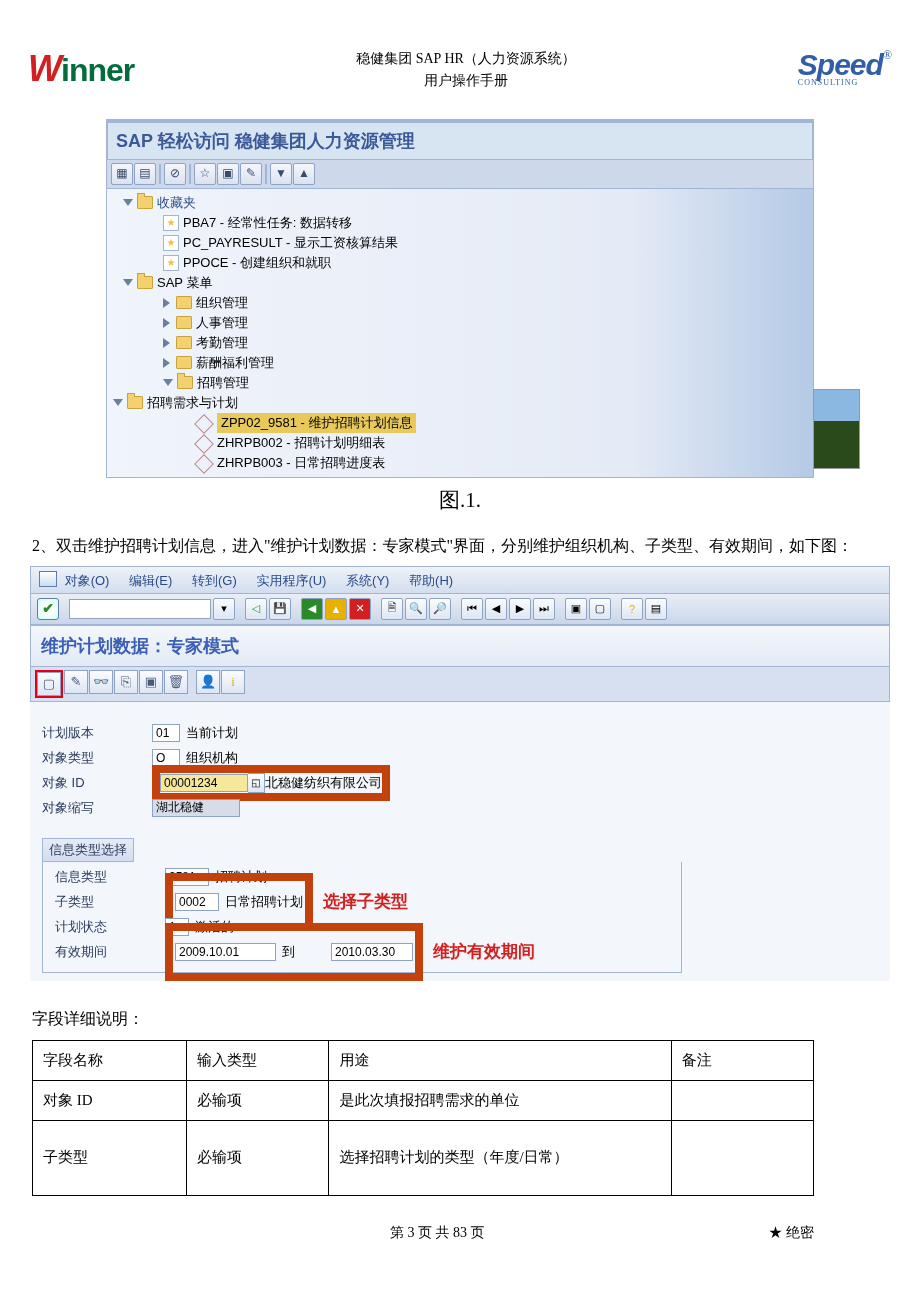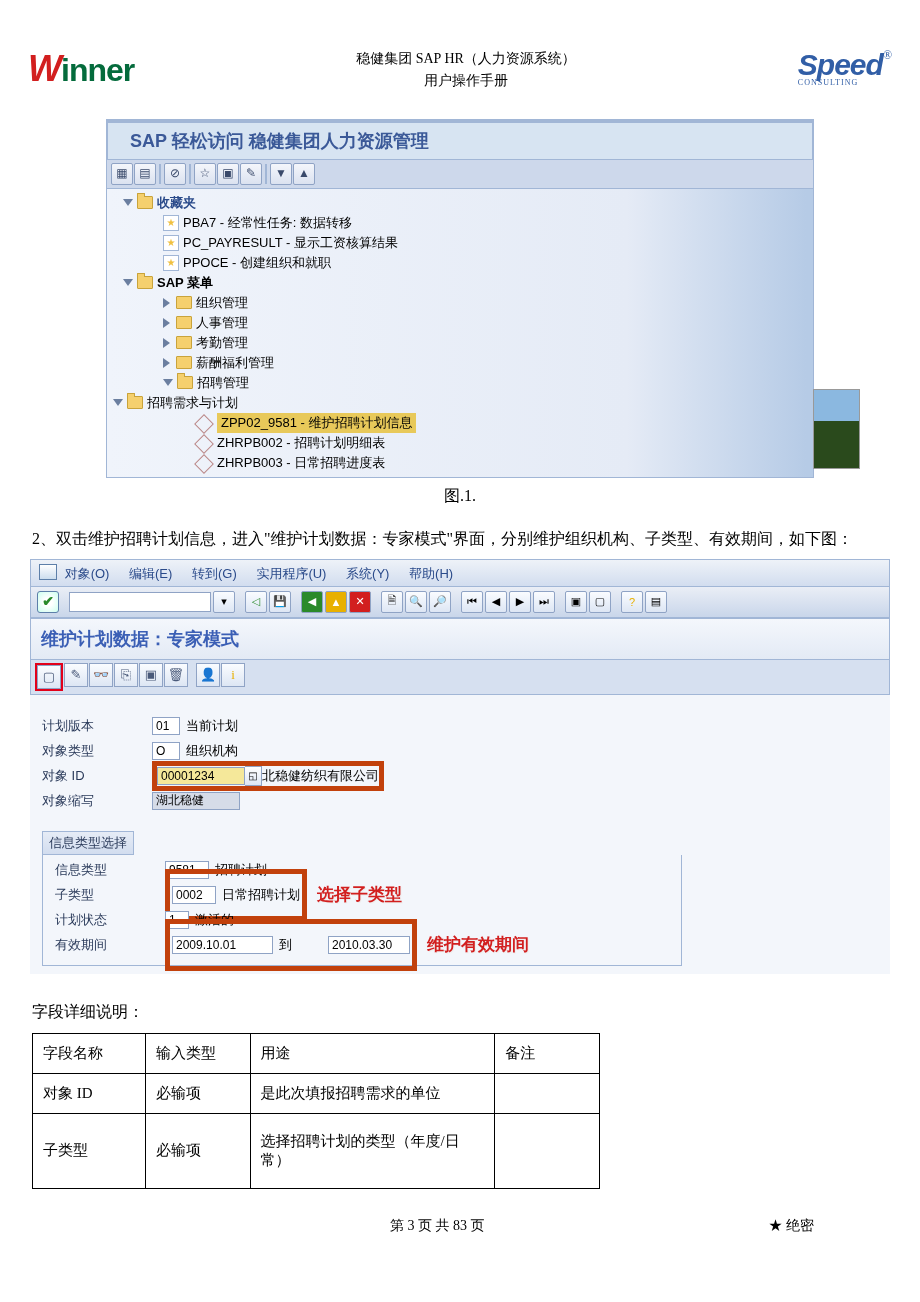--- a/index.html
+++ b/index.html
@@ -9,39 +9,39 @@
   .logo-winner { font-family:Arial,sans-serif; font-weight:bold; font-size:32px; color:#046b3c; letter-spacing:-1px; }
   .logo-winner .w-red { color:#d21f1f; font-style:italic; font-size:36px; }
   .header-center { text-align:center; font-size:14px; line-height:1.6; }
   .logo-speed { display:flex; align-items:flex-start; }
   .speed-text { font-family:Arial,sans-serif; font-weight:900; font-style:italic; font-size:30px; color:#315ea6; letter-spacing:-1px; }
   .speed-sub { font-size:8px; color:#315ea6; letter-spacing:1px; margin-top:-4px; }
   .reg { font-size:12px; color:#315ea6; }
 
   
   .screenshot1 { margin:26px 90px 0 90px; border-top:4px solid #a1b6d6; }
-  .title-bar1 { background:#d7e4f2; color:#3b5998; font-family:Arial,"Microsoft YaHei",sans-serif; font-weight:bold; font-size:18px; padding:6px 22px; border-left:2px solid #a1b6d6; border-right:2px solid #a1b6d6; }
+  .title-bar1 { background:#d7e4f2; color:#3b5998; font-family:Arial,"Microsoft YaHei",sans-serif; font-weight:bold; font-size:18px; padding:6px 8px; border-left:2px solid #a1b6d6; border-right:2px solid #a1b6d6; }
   .toolbar1 { background:#cdd8eb; padding:3px 4px; border:1px solid #a1b6d6; display:flex; gap:1px; align-items:center; }
   .tb-btn { width:20px; height:20px; background:linear-gradient(#f4f6fb,#dbe2f0); border:1px solid #8fa3c5; border-radius:2px; display:flex; align-items:center; justify-content:center; font-size:12px; color:#3a4a6b; }
   .tb-sep { width:2px; height:20px; background:#a1b6d6; margin:0 2px; }
 
   .tree-panel { background:linear-gradient(to right,#f0f4fb 0%,#e5ebf6 520px,#b6cbe6 99%); border:1px solid #a1b6d6; border-top:none; padding:4px 0 4px 0; font-family:"SimSun",Arial,sans-serif; font-size:13px; line-height:20px; position:relative; }
   .tree-row { display:flex; align-items:center; padding:0 6px; white-space:nowrap; }
-  .indent1 { padding-left:16px;font-weight:bold; } .indent3 { padding-left:56px; } .indent4 { } .indent5 { padding-left:88px; }
+  .indent1 { padding-left:16px; } .indent3 { padding-left:56px; } .indent4 { } .indent5 { padding-left:88px; }
   .twisty { display:inline-block; width:0; height:0; margin-right:4px; }
   .tw-down { border-left:5px solid transparent; border-right:5px solid transparent; border-top:7px solid #6b7fa0; }
   .tw-right { border-top:5px solid transparent; border-bottom:5px solid transparent; border-left:7px solid #6b7fa0; margin-right:6px;}
   .folder { display:inline-block; width:14px; height:11px; background:#f5d06e; border:1px solid #c9a33b; border-radius:1px; margin-right:4px; position:relative; }
   .folder.open::before { content:""; position:absolute; left:-1px; top:-4px; width:6px; height:3px; background:#f5d06e; border:1px solid #c9a33b; border-bottom:none; border-radius:1px 1px 0 0;}
   .star-ico { display:inline-block; width:14px; height:14px; background:#fff; border:1px solid #a1b6d6; font-size:10px; line-height:14px; text-align:center; color:#f0c040; margin-right:4px; }
   .stop-ico { display:inline-block; width:12px; height:12px; border:1.5px solid #b88; transform:rotate(45deg); margin-right:6px; margin-left:2px; position:relative; top:1px; }
   .highlight-row { background:#e8c95a; display:inline-block; padding:0 4px; }
   .side-img { position:absolute; right:-47px; top:200px; width:45px; height:78px; background:linear-gradient(#8bb8e0 40%,#2a4a1c 40%); border:1px solid #999; }
 
-  .figcap { text-align:center; font-size:16px; margin:8px 0 16px 0; }
+  .figcap { text-align:center; font-size:21px; margin:8px 0 16px 0; }
 
   .body-text { font-size:16px; line-height:2; margin:0 16px; }
 
   
   .screenshot2 { margin:4px 14px 0 14px; }
   .sap-menu-ico { display:inline-block; width:16px; height:14px; border:1px solid #5d7fa9; background:linear-gradient(#fff,#cde); margin-right:4px; position:relative; top:2px;}
   .menubar { background:linear-gradient(#eef2f8,#d2ddef); padding:2px 8px 3px 8px; font-family:"SimSun",Arial,sans-serif; font-size:13px; color:#2a4a8a; border:1px solid #a1b6d6; }
   .menubar span.menu-item { margin-right:16px; cursor:default; }
   .stdtoolbar { background:linear-gradient(#eaeef6,#c9d6ea); padding:4px 6px; display:flex; align-items:center; gap:2px; border-left:1px solid #a1b6d6; border-right:1px solid #a1b6d6; border-bottom:2px solid #a1b6d6;}
   .check-btn { width:20px; height:20px; border:1px solid #5d7fa9; border-radius:3px; background:radial-gradient(circle,#fff 30%,#cfe 100%); display:flex; align-items:center; justify-content:center; color:#2a8a2a; font-weight:bold; font-size:14px;}
@@ -54,30 +54,30 @@
   .at-btn { width:22px; height:22px; border:1px solid #8fa3c5; background:linear-gradient(#fafcff,#dde6f4); display:flex; align-items:center; justify-content:center; font-size:13px; color:#4a5a7a;}
   .red-box1 { border:2px solid #e2001a; padding:0; }
 
   .form-area { background:#f3f6fb; padding:20px 12px 8px 12px; font-family:"SimSun",Arial,sans-serif; font-size:13px; }
   .form-row { display:flex; align-items:center; margin-bottom:3px; height:22px;}
   .form-label { width:110px; color:#2a3a5a; }
   .small-input { height:18px; border:1px solid #8fa3c5; background:#fff; padding:0 3px; box-sizing:border-box; font-size:12px; font-family:inherit; display:inline-flex; align-items:center;}
   .yellow-input { background:#f5e89a; }
   .desc-text { margin-left:6px; }
   .f4-btn { width:16px; height:18px; border:1px solid #8fa3c5; border-left:none; background:linear-gradient(#fff,#dde6f4); display:flex; align-items:center; justify-content:center; font-size:10px;}
-  .red-frame { border:5px solid #c2410c; display:inline-flex; align-items:center; padding:0; }
+  .red-frame { border:8px solid #c2410c; display:inline-flex; align-items:center; padding:0; }
   .red-frame.pad { padding:12px 2px; }
   .form-spacer { height:16px; }
   .section-hdr { background:linear-gradient(#e6ecf6,#d2ddef); border:1px solid #a1b6d6; padding:2px 6px; font-size:13px; color:#2a3a5a; width:fit-content;}
   .bordered-block { border:1px solid #a1b6d6; border-top:none; padding:4px 6px 6px 12px; }
   .annot { color:#d21f1f; font-family:"SimSun",sans-serif; font-weight:bold; font-size:17px; margin-left:10px; text-shadow:1px 1px 0 #eee;}
 
   
   .fielddesc-title { font-size:16px; margin:28px 0 10px 16px; }
-  table.field-table { border-collapse:collapse; margin:0 16px; width:568px; font-size:15px;}
+  table.field-table { border-collapse:collapse; margin:0 16px; width:782px; font-size:15px;}
   table.field-table th, table.field-table td { border:1px solid #000; padding:10px 10px; text-align:left; vertical-align:middle;}
   table.field-table th { background:#fff; font-weight:normal;}
   .col1{width:110px;} .col2{width:100px;} .col3{width:270px;} .col4{width:100px;}
 
   .footer-row { display:flex; justify-content:space-between; font-size:14px; margin:28px 90px 0 90px;}
   .footer-right { }
 </style>
 </head>
 <body>
 

